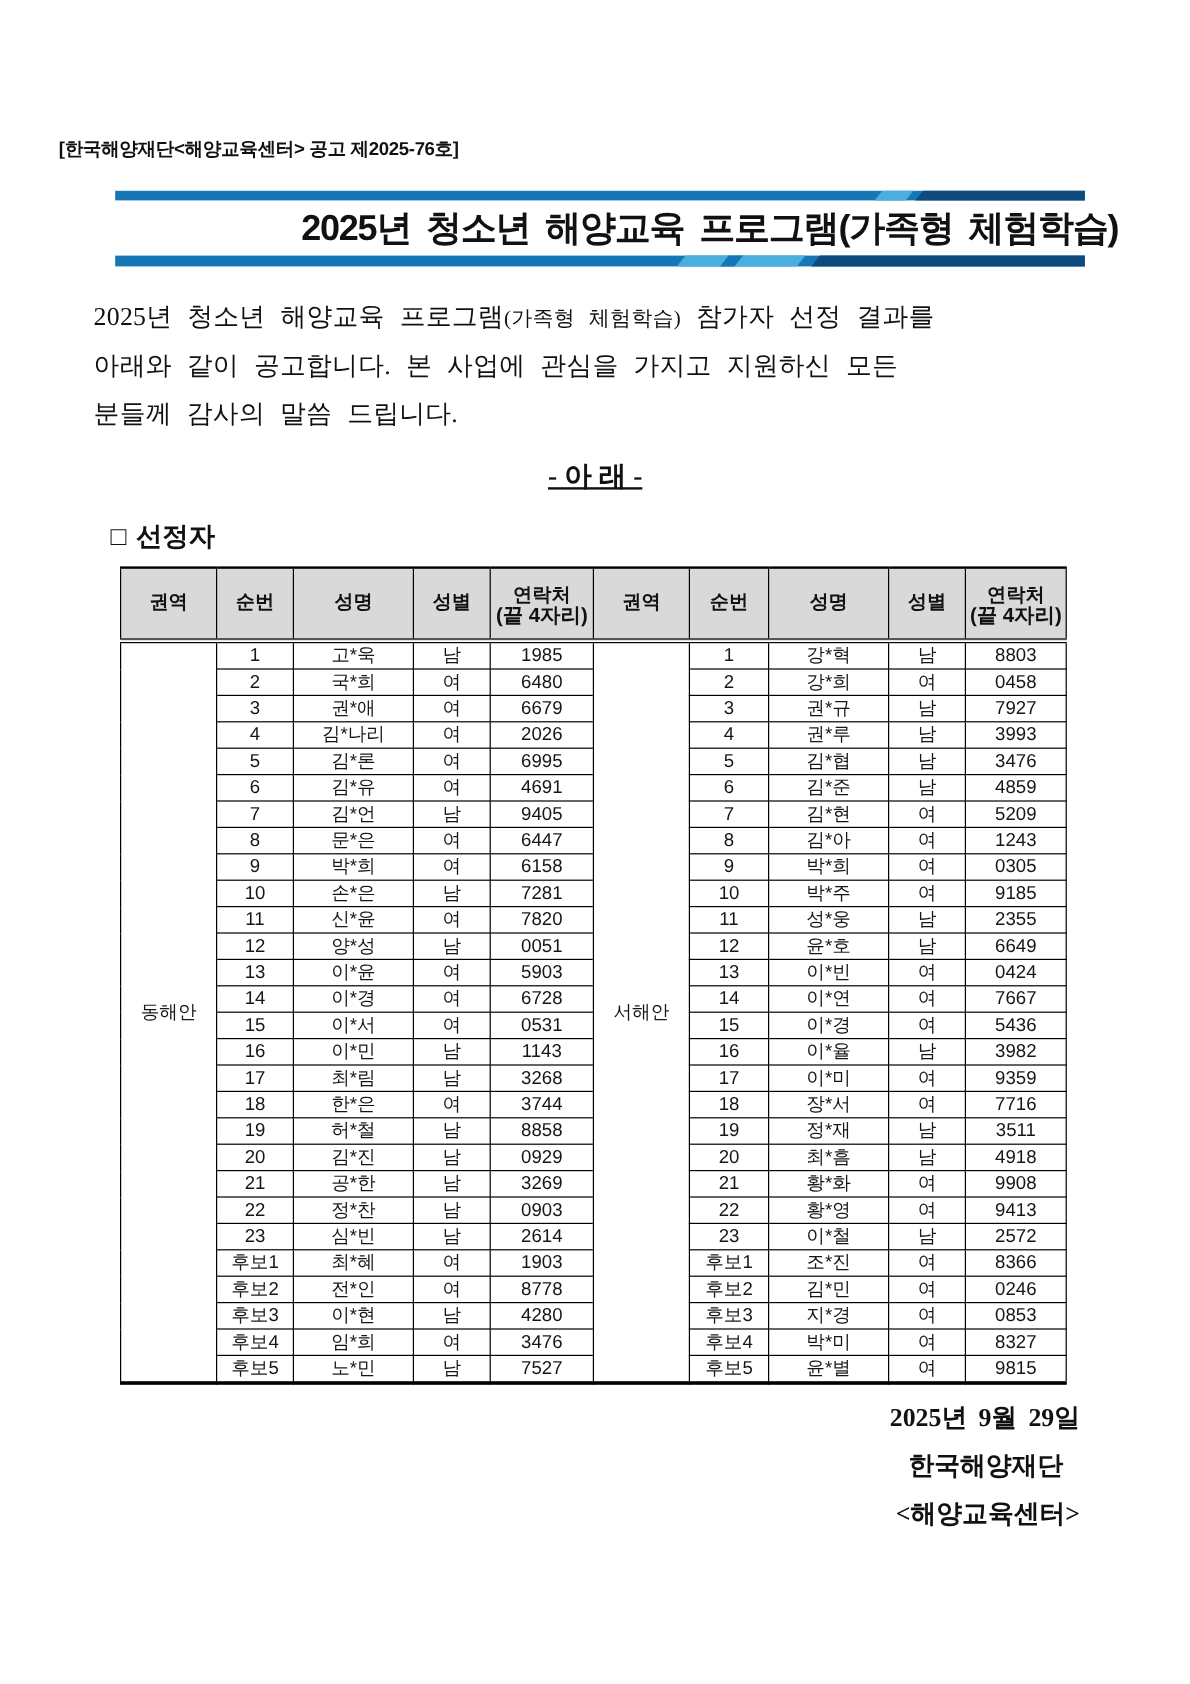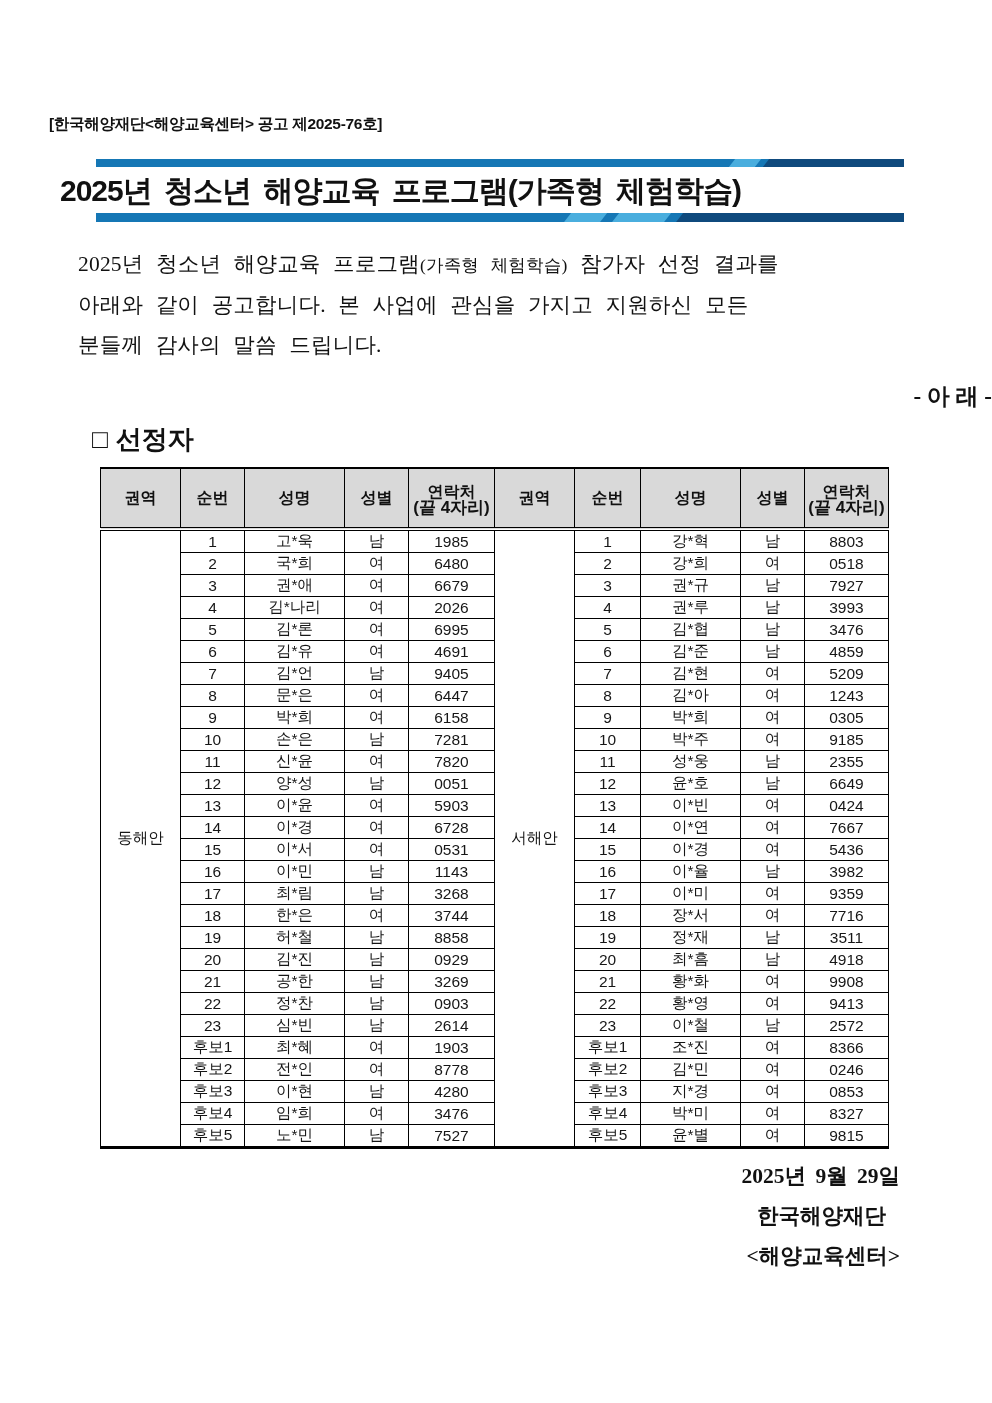--- a/index.html
+++ b/index.html
@@ -18,32 +18,32 @@
     font-weight:700;font-size:15.5px;letter-spacing:-0.3px;}
 
   .bar{position:relative;height:8px;margin:0 88px 0 96px;background:var(--blue);overflow:hidden;}
   .bar .seg{position:absolute;top:-2px;height:12px;transform:skewX(-38deg);}
   .bar .seg.light{background:var(--blue-light);}
   .bar .seg.mid{background:var(--blue);}
   .bar .seg.dark{background:var(--blue-dark);}
   .bar-top{margin-top:24px;}
   .bar-bottom{height:9px;margin-top:4px;}
 
-  .title{margin:6px 60px 4px;text-align:left;font-family:"Liberation Sans",sans-serif;
+  .title{margin:6px 60px 4px;text-align:right;font-family:"Liberation Sans",sans-serif;
     font-weight:800;font-size:30px;line-height:36px;letter-spacing:-1px;word-spacing:5px;}
 
   .body-text{margin:22px 78px 0;text-align:left;font-family:"Liberation Serif",serif;
     font-size:21.5px;line-height:40px;word-spacing:7px;letter-spacing:0.2px;}
   .body-text .small-paren{font-size:17.5px;}
 
-  .araeh{margin-top:16px;text-align:right;font-family:"Liberation Serif",serif;
-    font-weight:700;font-size:23px;}
-
-  .section-label{margin:10px 92px 0;font-family:"Liberation Serif",serif;
-    font-weight:700;font-size:26px;}
+  .araeh{margin-top:16px;text-align:center;font-family:"Liberation Serif",serif;
+    font-weight:700;font-size:23px;text-decoration:underline;}
+
+  .section-label{margin:20px 92px 0;font-family:"Liberation Serif",serif;
+    font-weight:700;font-size:22px;}
   .section-label .sq{font-weight:400;margin-right:8px;}
 
   table.sel{margin:10px 0 0 100px;width:788px;border-collapse:collapse;table-layout:fixed;
     border-top:2px solid #000;border-bottom:3px solid #000;
     border-left:1px solid #000;border-right:1px solid #000;}
   table.sel th{background:var(--hdr-bg);border:1px solid #000;border-top:2px solid #000;
     border-bottom:4px double #000;height:61px;padding:0;
     font-family:"Liberation Sans",sans-serif;font-weight:700;font-size:16px;line-height:18px;}
   table.sel th .sub{font-size:17px;font-weight:700;line-height:13px;}
   table.sel td{border:1px solid #000;height:22px;padding:0 2px;text-align:center;
@@ -138,21 +138,21 @@
           <td>8803</td>
         </tr>
         <tr>
           <td>2</td>
           <td>국*희</td>
           <td>여</td>
           <td>6480</td>
           <td>2</td>
           <td>강*희</td>
           <td>여</td>
-          <td>0518</td>
+          <td>0458</td>
         </tr>
         <tr>
           <td>3</td>
           <td>권*애</td>
           <td>여</td>
           <td>6679</td>
           <td>3</td>
           <td>권*규</td>
           <td>남</td>
           <td>7927</td>

